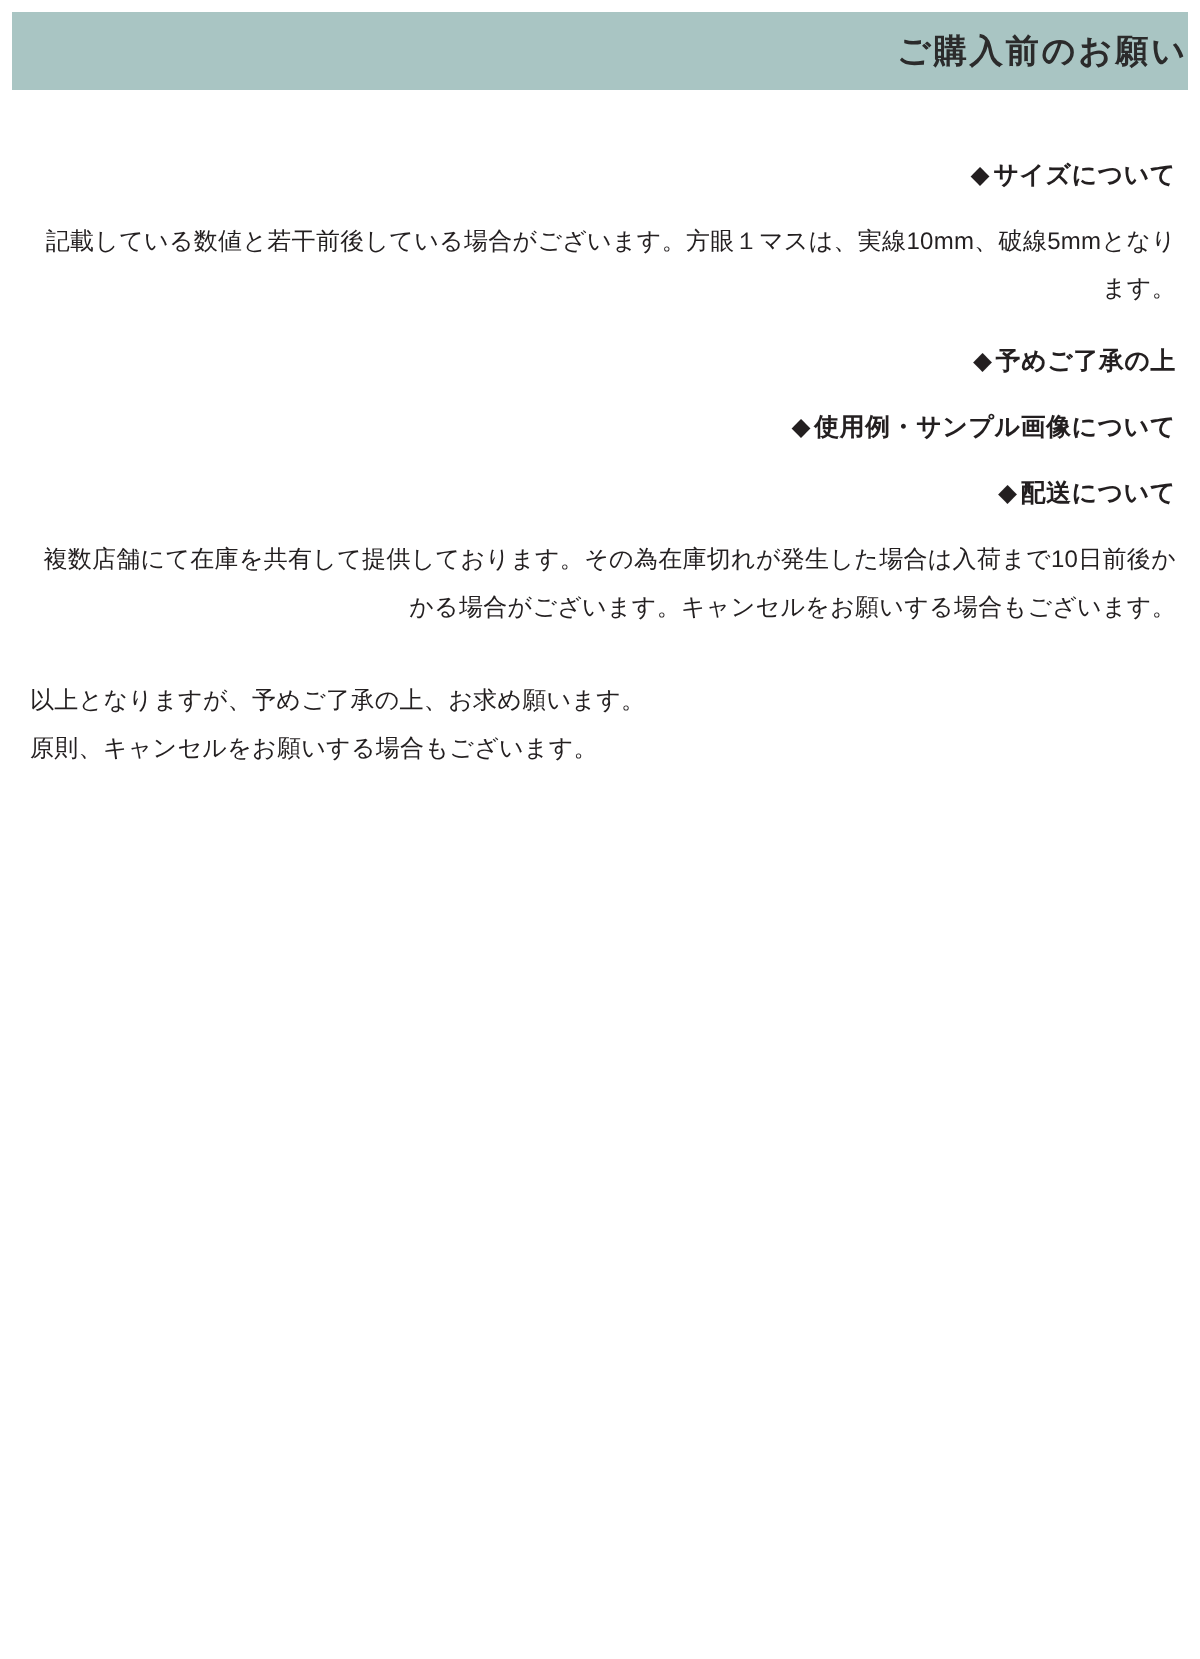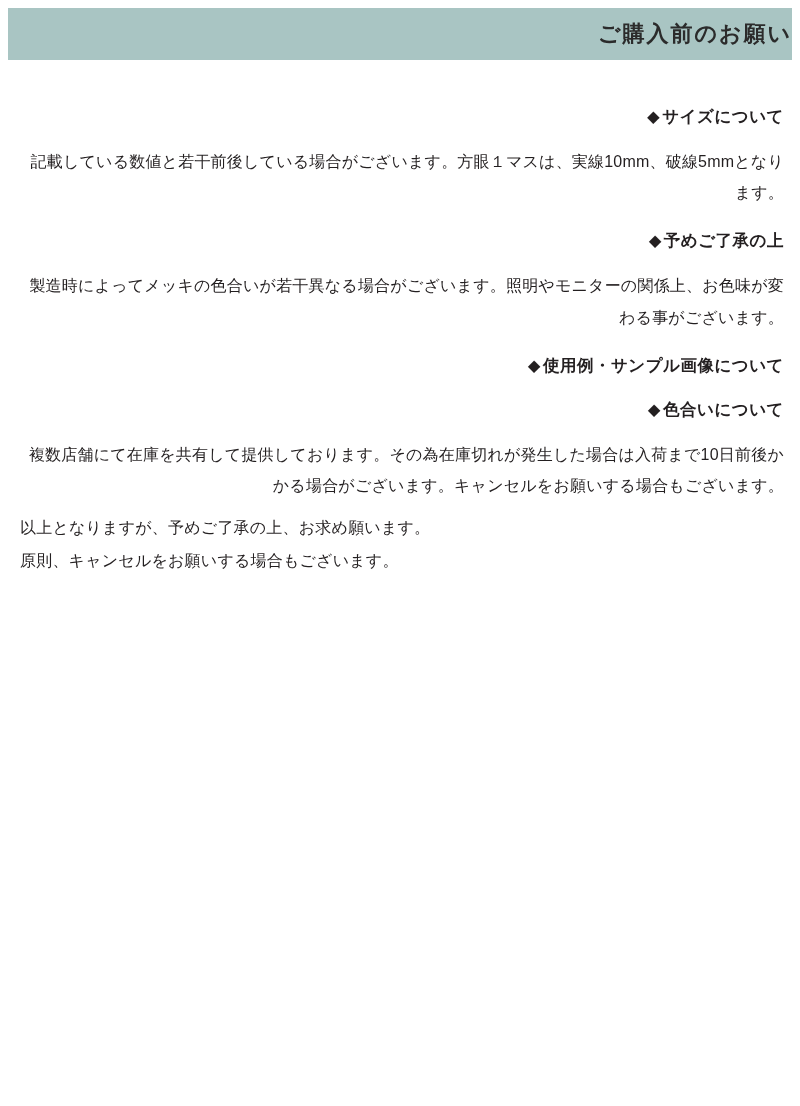--- a/index.html
+++ b/index.html
@@ -53,21 +53,21 @@
     margin-right: 2px;
   }
   .section-body {
     font-size: 16px;
     line-height: 1.95;
     color: #231f20;
     margin: 0 0 6px 4px;
     letter-spacing: 0.2px;
   }
   .closing {
-    margin-top: 12px;
+    margin-top: 32px;
   }
   .closing p {
     font-size: 16px;
     line-height: 1.9;
     color: #231f20;
     margin: 0 0 2px 4px;
     letter-spacing: 0.2px;
   }
 </style>
 </head>
@@ -85,35 +85,34 @@
       <div class="section-heading">
         <span class="diamond">◆</span><span>サイズについて</span>
       </div>
       <p class="section-body">記載している数値と若干前後している場合がございます。方眼１マスは、実線10mm、破線5mmとなります。</p>
     </div>
 
     <div class="section">
       <div class="section-heading">
         <span class="diamond">◆</span><span>予めご了承の上</span>
       </div>
-      <p class="section-body">製造時によってメッキの色合いが若干異なる場合がございます。照明やモニターの関係上、お色味が変わる事がございます。</p>
     </div>
 
     <div class="section">
       <div class="section-heading">
         <span class="diamond">◆</span><span>使用例・サンプル画像について</span>
       </div>
     </div>
 
     <div class="section">
     </div>
 
     <div class="section">
       <div class="section-heading">
-        <span class="diamond">◆</span><span>色合いについて</span>
+        <span class="diamond">◆</span><span>配送について</span>
       </div>
       <p class="section-body">複数店舗にて在庫を共有して提供しております。その為在庫切れが発生した場合は入荷まで10日前後かかる場合がございます。キャンセルをお願いする場合もございます。</p>
     </div>
 
 
     <div class="closing">
       <p>以上となりますが、予めご了承の上、お求め願います。</p>
       <p>原則、キャンセルをお願いする場合もございます。</p>
     </div>
 

